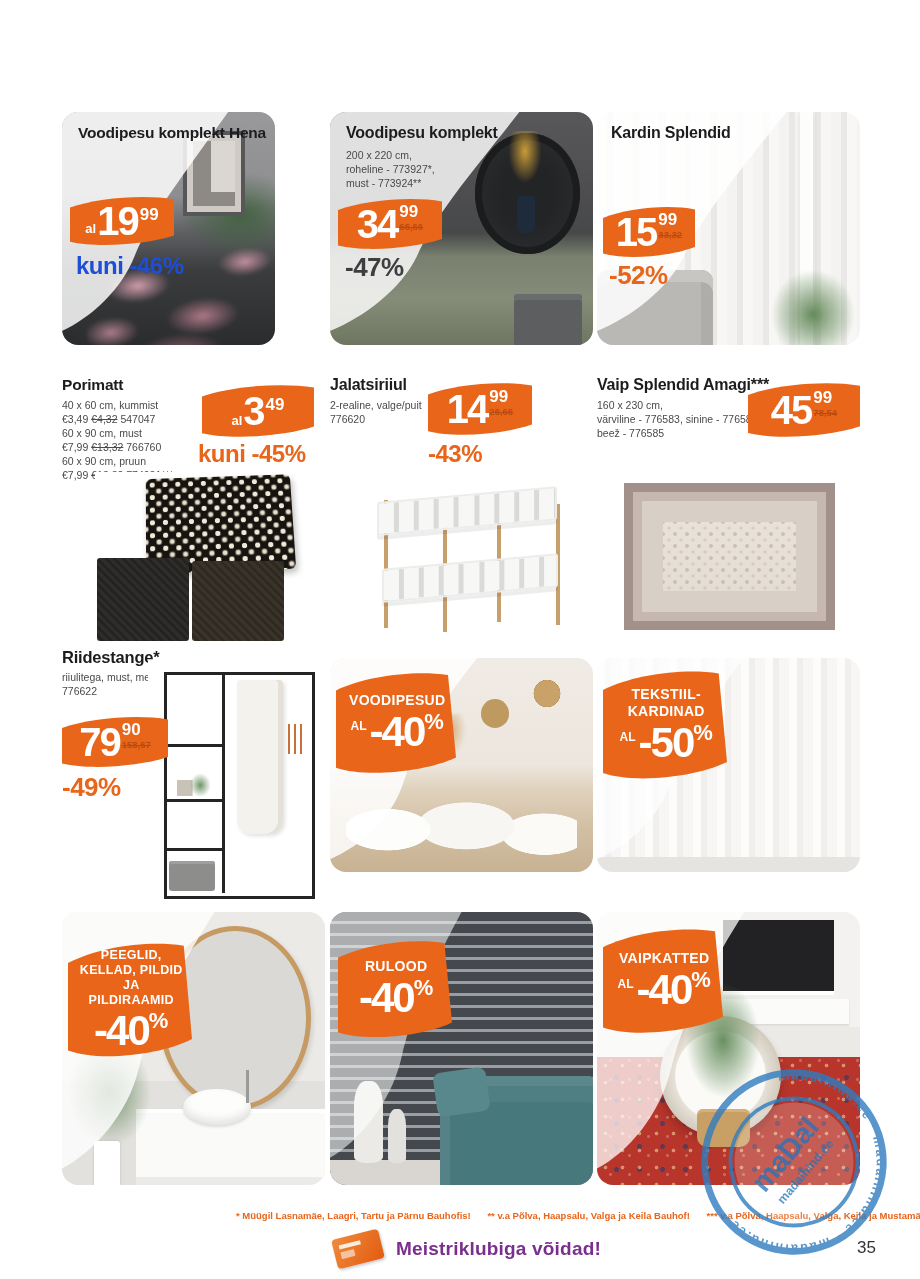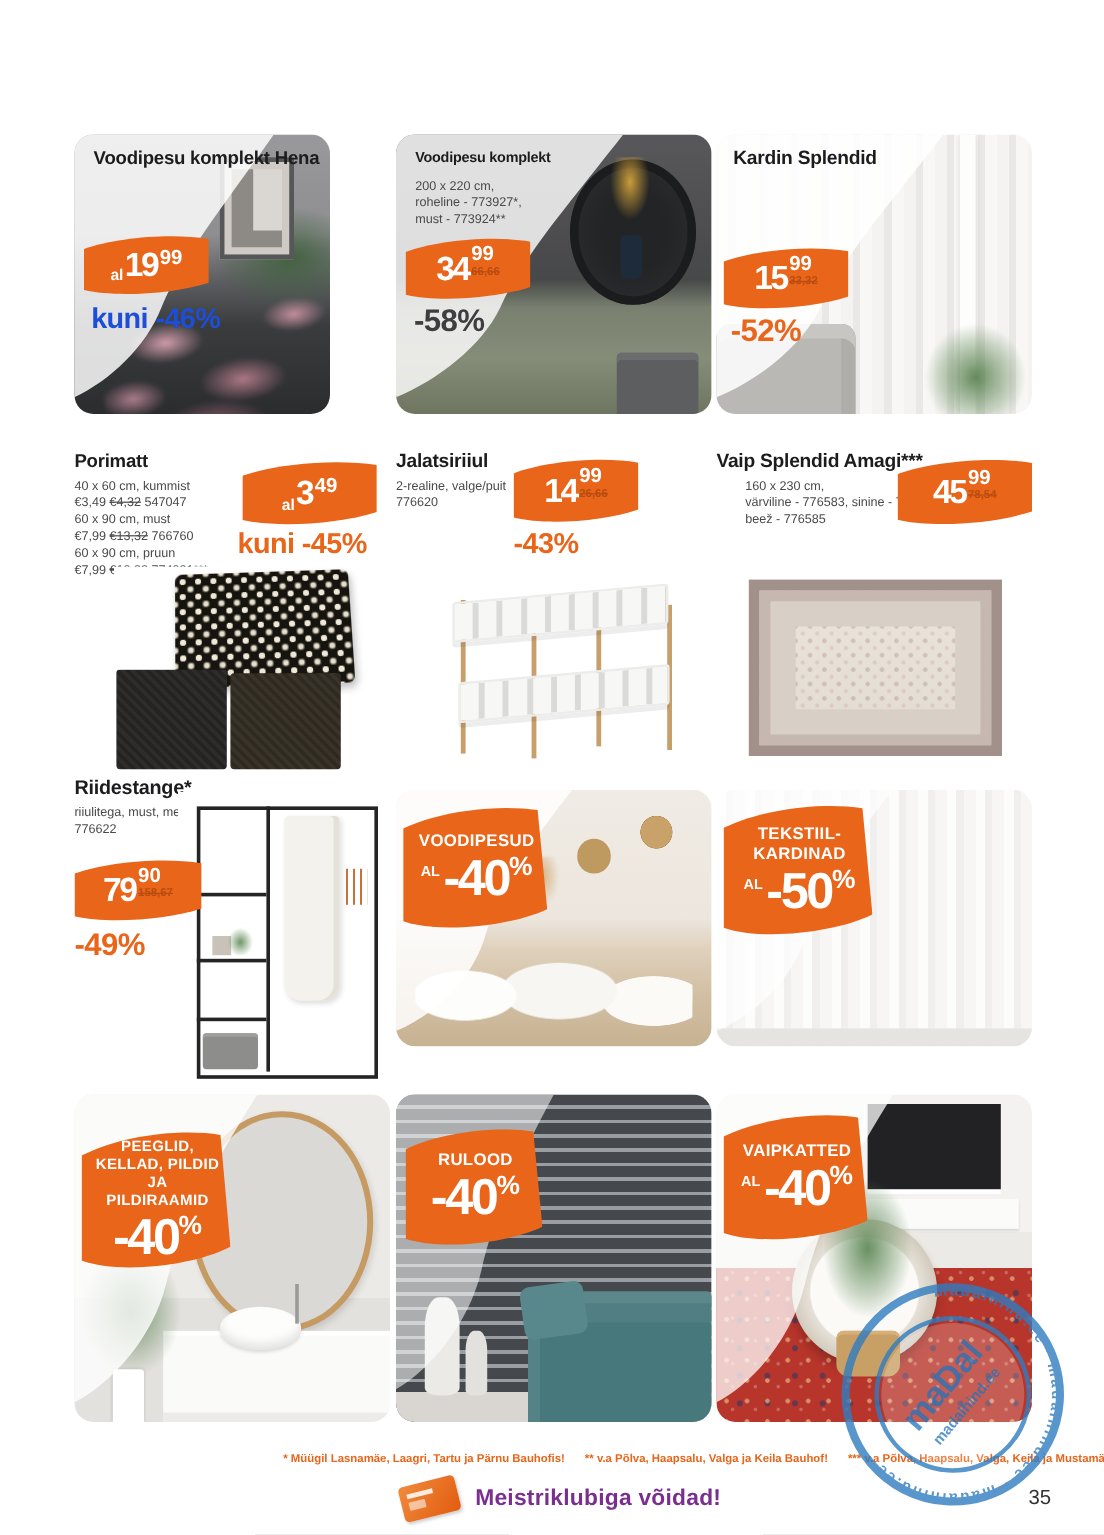--- a/index.html
+++ b/index.html
@@ -18,21 +18,21 @@
   
   .ptitle{position:absolute;font-size:15.5px;font-weight:800;color:#1c1c1e;letter-spacing:-.2px;white-space:nowrap;}
   .pdet{position:absolute;font-size:10.5px;line-height:14px;color:#4a4a4d;}
   .pdet .str{text-decoration:line-through;}
   
   .pbadge{position:absolute;}
   .pbadge svg{position:absolute;inset:0;width:100%;height:100%;}
   .pbadge path{fill:#e8651a;}
   .pb-row{position:absolute;inset:0;display:flex;align-items:center;justify-content:center;color:#fff;}
   .pb-al{font-size:13px;font-weight:800;align-self:flex-end;margin:0 1px 12px 0;}
-  .pb-int{font-size:28px;font-weight:800;letter-spacing:-2px;line-height:1;}
+  .pb-int{font-size:40px;font-weight:800;letter-spacing:-2px;line-height:1;}
   .pb-sup{display:flex;flex-direction:column;align-items:flex-start;margin:-14px 0 0 2px;}
   .pb-cents{font-size:17px;font-weight:800;line-height:1;}
   .pb-old{font-size:9.5px;font-weight:700;color:#b94c10;text-decoration:line-through;margin-top:1px;}
   
   .disc{position:absolute;font-weight:800;font-size:24px;letter-spacing:-.5px;white-space:nowrap;}
   .disc.o{color:#e8651a}.disc.w{color:#1d4ed8}.disc.k{color:#3e3e41}
   
   .promo{position:absolute;}
   .promo svg.bg{position:absolute;inset:0;width:100%;height:100%;}
   .promo path{fill:#e8651a;}
@@ -200,52 +200,52 @@
   <div class="tile" style="left:330px;top:112px;width:263px;height:233px;">
     <div class="photo p-green">
         <div class="mir"></div>
         <div class="grass"></div>
         <div class="vase"></div>
         <div class="stand"></div>
       </div>
     <svg class="swoosh" viewBox="0 0 100 100" preserveAspectRatio="none">
         <path d="M0,0 L72,0 C54,26 40,44 33,62 C27,76 13,88 0,94 Z" fill="rgba(255,255,255,.82)"></path>
       </svg>
-    <div class="ptitle" style="left:16px;top:12px;font-size:12px;">Voodipesu komplekt</div>
+    <div class="ptitle" style="left:16px;top:12px;font-size:16px;">Voodipesu komplekt</div>
     <div class="pdet" style="left:16px;top:36px;">
       <span>200 x 220 cm,</span><br>
       <span>roheline - 773927*,</span><br>
       <span>must - 773924**</span>
     </div>
     <div class="pbadge" style="left:8px;top:84px;width:104px;height:56px;">
       <svg viewBox="0 0 100 52" preserveAspectRatio="none">
           <path d="M0,13 C25,4 70,0 100,5 L100,40 C72,49 26,52 0,46 Z"></path>
         </svg>
       <div class="pb-row">
           <span class="pb-int">34</span>
           <span class="pb-sup">
             <span class="pb-cents">99</span>
             <span class="pb-old">66,66</span>
           </span>
         </div>
     </div>
-    <div class="disc k" style="left:15px;top:140px;font-size:26px;">-58%</div>
+    <div class="disc k" style="left:15px;top:140px;font-size:26px;">-47%</div>
   </div>
 
   <div class="tile" style="left:597px;top:112px;width:263px;height:233px;">
     <div class="photo p-curtain">
         <div class="frame"></div>
         <div class="sofa"></div>
         <div class="plant"></div>
       </div>
     <svg class="swoosh" viewBox="0 0 100 100" preserveAspectRatio="none">
         <path d="M0,0 L72,0 C54,26 40,44 33,62 C27,76 13,88 0,94 Z" fill="rgba(255,255,255,.86)"></path>
       </svg>
     <div class="ptitle" style="left:14px;top:12px;font-size:16px;">Kardin Splendid</div>
-    <div class="pbadge" style="left:6px;top:92px;width:104px;height:56px;">
+    <div class="pbadge" style="left:6px;top:92px;width:92px;height:56px;">
       <svg viewBox="0 0 100 52" preserveAspectRatio="none">
           <path d="M0,13 C25,4 70,0 100,5 L100,40 C72,49 26,52 0,46 Z"></path>
         </svg>
       <div class="pb-row">
           <span class="pb-int">15</span>
           <span class="pb-sup">
             <span class="pb-cents">99</span>
             <span class="pb-old">33,32</span>
           </span>
         </div>
@@ -311,21 +311,21 @@
         <div class="leg" style="left:62%;top:10%;height:80%;"></div>
         <div class="leg" style="left:86%;top:16%;height:76%;"></div>
         <div class="sh" style="left:13%;top:10%;width:72%;height:19%;"></div>
         <div class="sh" style="left:15%;top:52%;width:70%;height:19%;"></div>
       </div>
     </div>
   </div>
 
   <div>
     <div class="ptitle" style="left:597px;top:376px;font-size:16px;">Vaip Splendid Amagi***</div>
-    <div class="pdet" style="left:597px;top:398px;position:absolute;margin-left:24px;">
+    <div class="pdet" style="left:597px;top:398px;position:absolute;">
       <span>160 x 230 cm,</span><br>
       <span>värviline - 776583, sinine - 776584,</span><br>
       <span>beež - 776585</span>
     </div>
     <div class="pbadge" style="left:748px;top:380px;width:112px;height:60px;">
       <svg viewBox="0 0 100 52" preserveAspectRatio="none">
           <path d="M0,13 C25,4 70,0 100,5 L100,40 C72,49 26,52 0,46 Z"></path>
         </svg>
       <div class="pb-row">
           <span class="pb-int">45</span>

